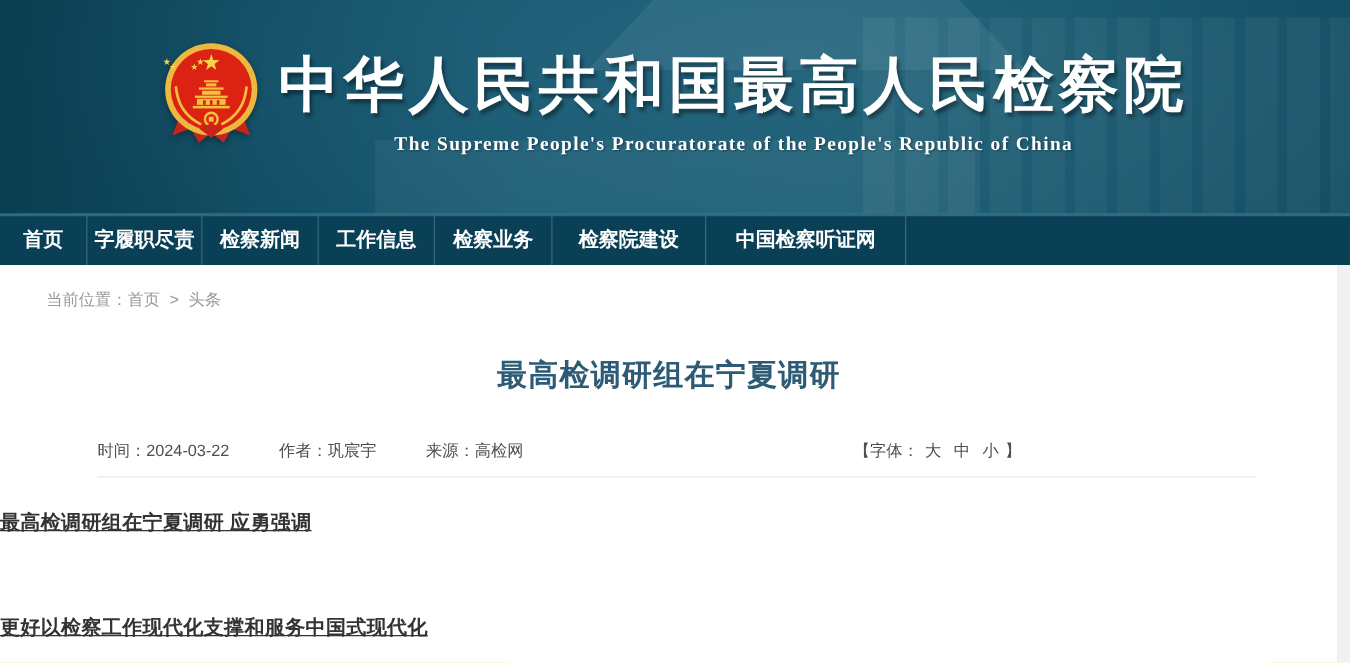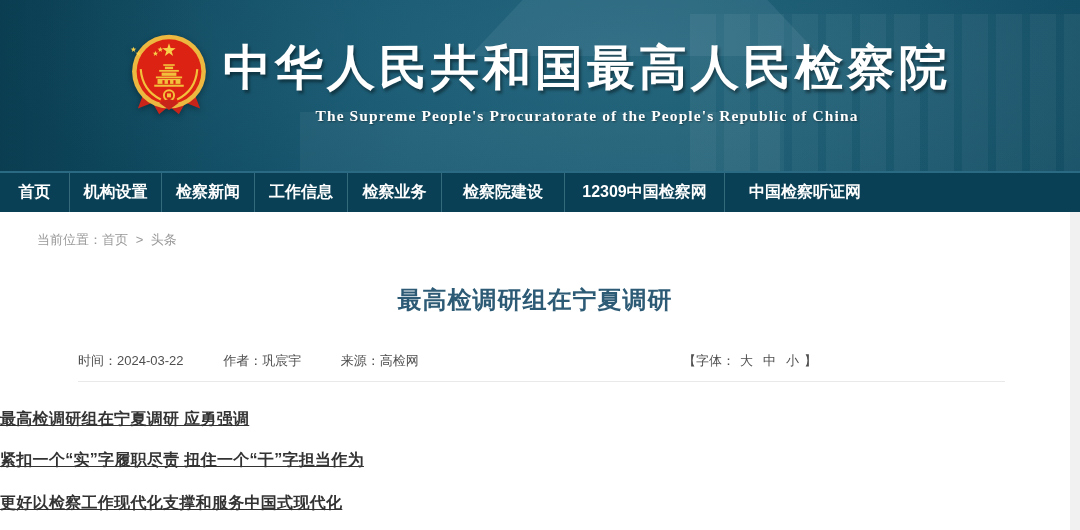--- a/index.html
+++ b/index.html
@@ -128,26 +128,25 @@
     </div>
 
     <div class="header-titles">
       <div class="title-cn">中华人民共和国最高人民检察院</div>
       <div class="title-en">The Supreme People's Procuratorate of the People's Republic of China</div>
     </div>
   </header>
 
   <nav class="main-nav">
     <a class="nav-item">首页</a>
-    <a class="nav-item">机构设置</a>
+    <a class="nav-item">字履职尽责</a>
     <a class="nav-item">检察新闻</a>
     <a class="nav-item">工作信息</a>
     <a class="nav-item">检察业务</a>
     <a class="nav-item">检察院建设</a>
-    <a class="nav-item">12309中国检察网</a>
     <a class="nav-item">中国检察听证网</a>
   </nav>
 
   <main class="content">
 
     <div class="breadcrumb">
       <span>当前位置：</span><a>首页</a>
       <span class="sep">&gt;</span>
       <a>头条</a>
     </div>
@@ -160,20 +159,19 @@
       <span class="meta-item"><span>来源：</span><span>高检网</span></span>
     </div>
 
     <div class="font-control">
       <span>【字体：</span><a>大</a><a>中</a><a>小</a><span>】</span>
     </div>
 
     <div class="divider"></div>
 
     <p class="para p1">最高检调研组在宁夏调研 应勇强调</p>
-    <p class="para p2">紧扣一个“实”字履职尽责 扭住一个“干”字担当作为</p>
     <p class="para p3">更好以检察工作现代化支撑和服务中国式现代化</p>
 
   </main>
 
   <div class="scrollbar"></div>
 
 </div>
 
 </body></html>

